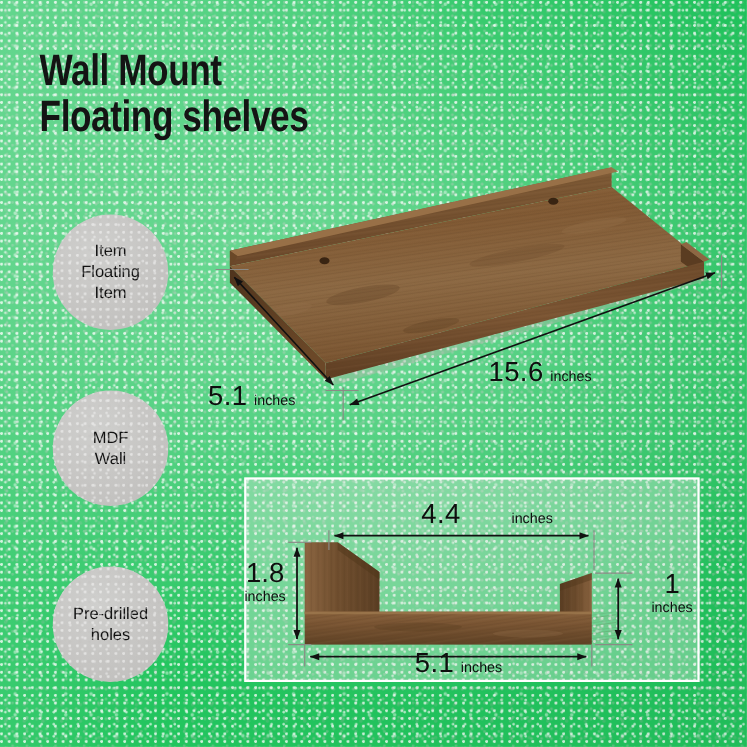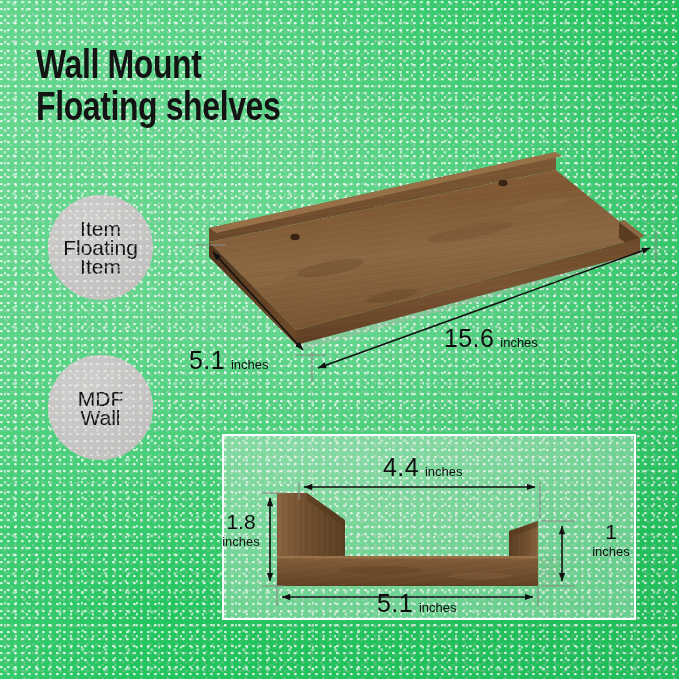--- a/index.html
+++ b/index.html
@@ -46,31 +46,31 @@
     transform-origin:left top;
     white-space:nowrap;
   }
   #title .l2{display:block;margin-top:2px;}
 
   
   .fcircle{
     position:absolute;width:105px;height:105px;border-radius:50%;
     background:radial-gradient(circle at 38% 32%, #cfcfcd 0%, #c6c5c3 55%, #bdbcba 100%);
     display:flex;align-items:center;justify-content:center;text-align:center;
-    color:#111;font-size:21px;line-height:19px;font-weight:400;
+    color:#111;font-size:15px;line-height:19px;font-weight:400;
   }
   .fcircle .txt{padding:0 6px;}
   .fcircle .tex{border-radius:50%;opacity:.55;}
 
   
   .dim{position:absolute;color:#0e0e0e;white-space:nowrap;display:flex;align-items:baseline;}
   .dim .num{font-size:25px;line-height:25px;font-weight:400;letter-spacing:.4px;}
   .dim .unit{font-size:13px;line-height:13px;font-weight:400;margin-left:6px;}
   .dimv{position:absolute;color:#0e0e0e;text-align:center;white-space:nowrap;}
-  .dimv .num{font-size:21px;line-height:25px;display:block;}
+  .dimv .num{font-size:25px;line-height:25px;display:block;}
   .dimv .unit{font-size:13px;line-height:15px;display:block;}
 
   
   #panel{
     position:absolute;left:222px;top:434px;width:414px;height:186px;
     border:2px solid #ffffff;background:rgba(238,237,235,.35);
     box-sizing:border-box;
   }
 
   svg{display:block;}
@@ -100,20 +100,27 @@
   </div>
 
   <div class="fcircle" style="left:48px;top:355px;">
     <div class="tex t1"></div>
     <div class="txt">
       <div>MDF</div>
       <div>Wall</div>
     </div>
   </div>
 
+  <div class="fcircle" style="left:48px;top:515px;">
+    <div class="tex t1"></div>
+    <div class="txt">
+      <div>Pre-drilled</div>
+      <div>holes</div>
+    </div>
+  </div>
 
   <svg class="svgabs" width="679" height="679" viewBox="0 0 679 679">
     <defs>
 
       <linearGradient id="topFace" x1="0" y1="0" x2="0.25" y2="1">
         <stop offset="0%" stop-color="#8a6138"></stop>
         <stop offset="30%" stop-color="#7e5731"></stop>
         <stop offset="60%" stop-color="#8d6a44"></stop>
         <stop offset="100%" stop-color="#795430"></stop>
       </linearGradient>
@@ -307,21 +314,21 @@
       <line x1="562" y1="526" x2="562" y2="581" stroke="#111" stroke-width="1.6" marker-end="url(#ah)" marker-start="url(#ahb)"></line>
     </g>
 
     <g>
       <line x1="277" y1="586" x2="277" y2="606" stroke="#8a8a86" stroke-width="1.1"></line>
       <line x1="538" y1="586" x2="538" y2="606" stroke="#8a8a86" stroke-width="1.1"></line>
       <line x1="282" y1="597" x2="533" y2="597" stroke="#111" stroke-width="1.6" marker-end="url(#ah)" marker-start="url(#ahb)"></line>
     </g>
   </svg>
 
-  <div class="dim" style="left:383px;top:455px;">
+  <div class="dim" style="left:383px;top:455px;gap:40px;">
     <span class="num">4.4</span>
     <span class="unit">inches</span>
   </div>
 
   <div class="dimv" style="left:219px;top:509px;width:44px;">
     <span class="num">1.8</span>
     <span class="unit">inches</span>
   </div>
 
   <div class="dimv" style="left:588px;top:519px;width:46px;">

